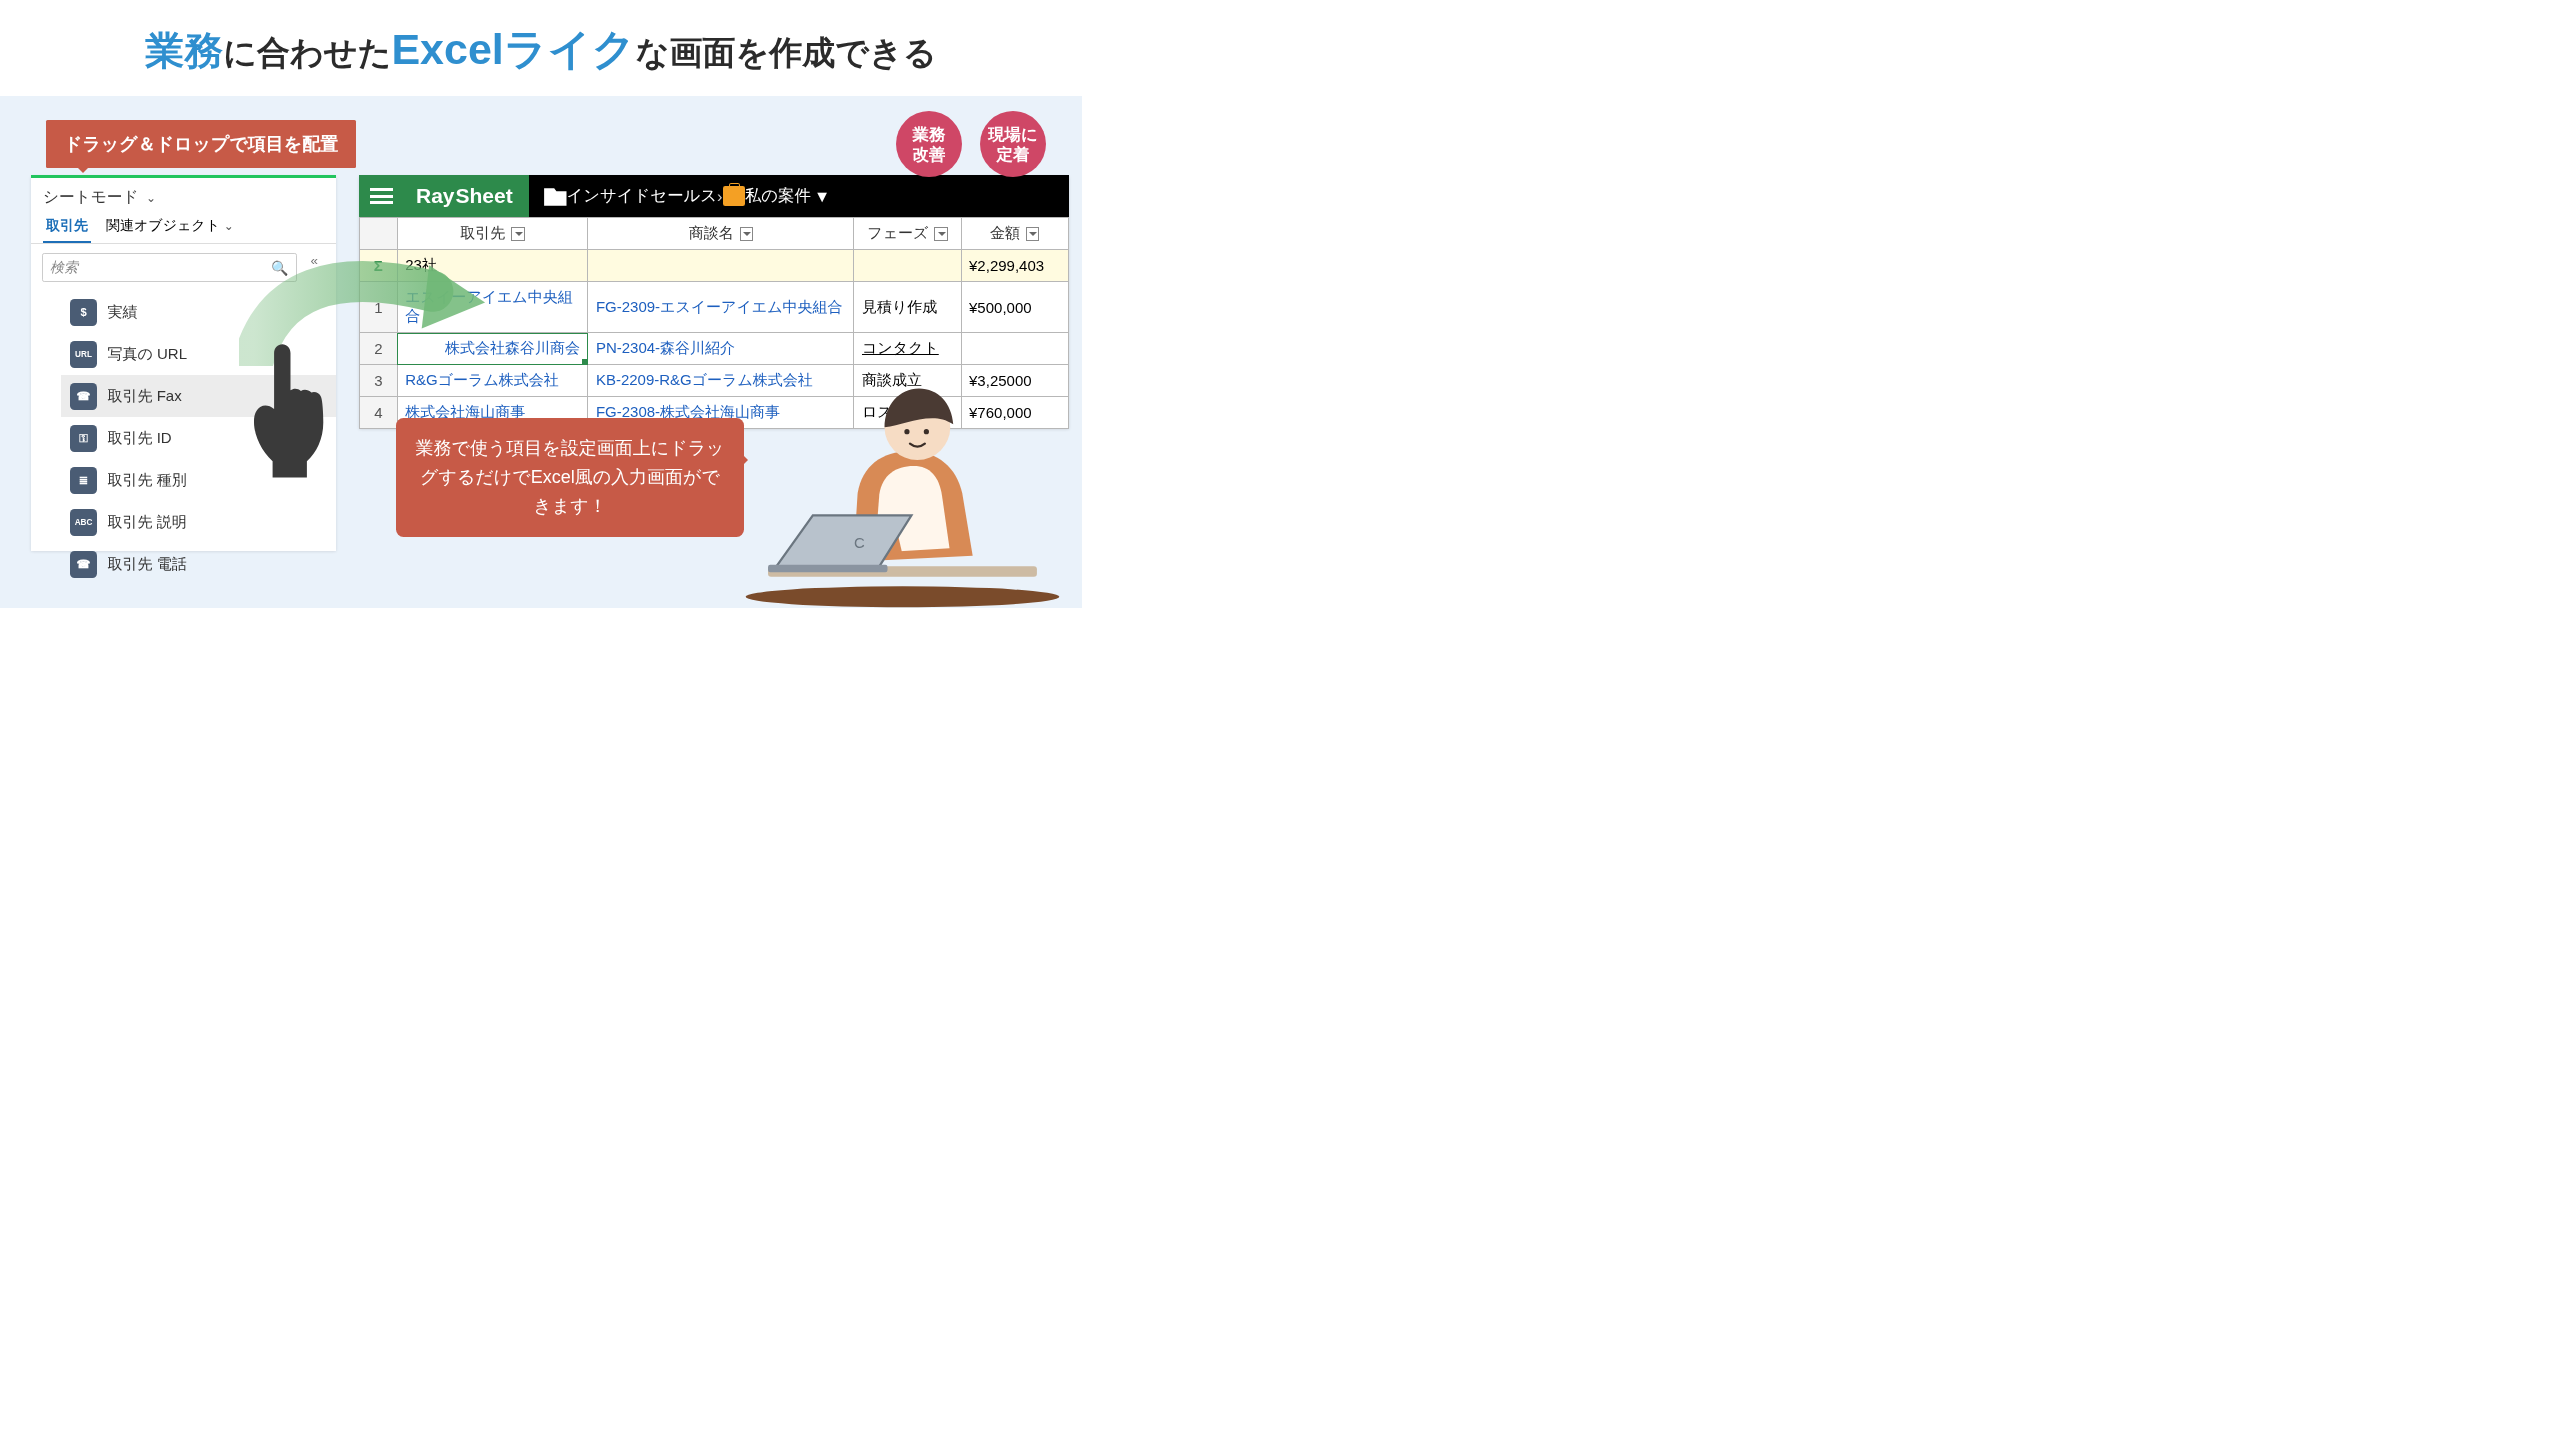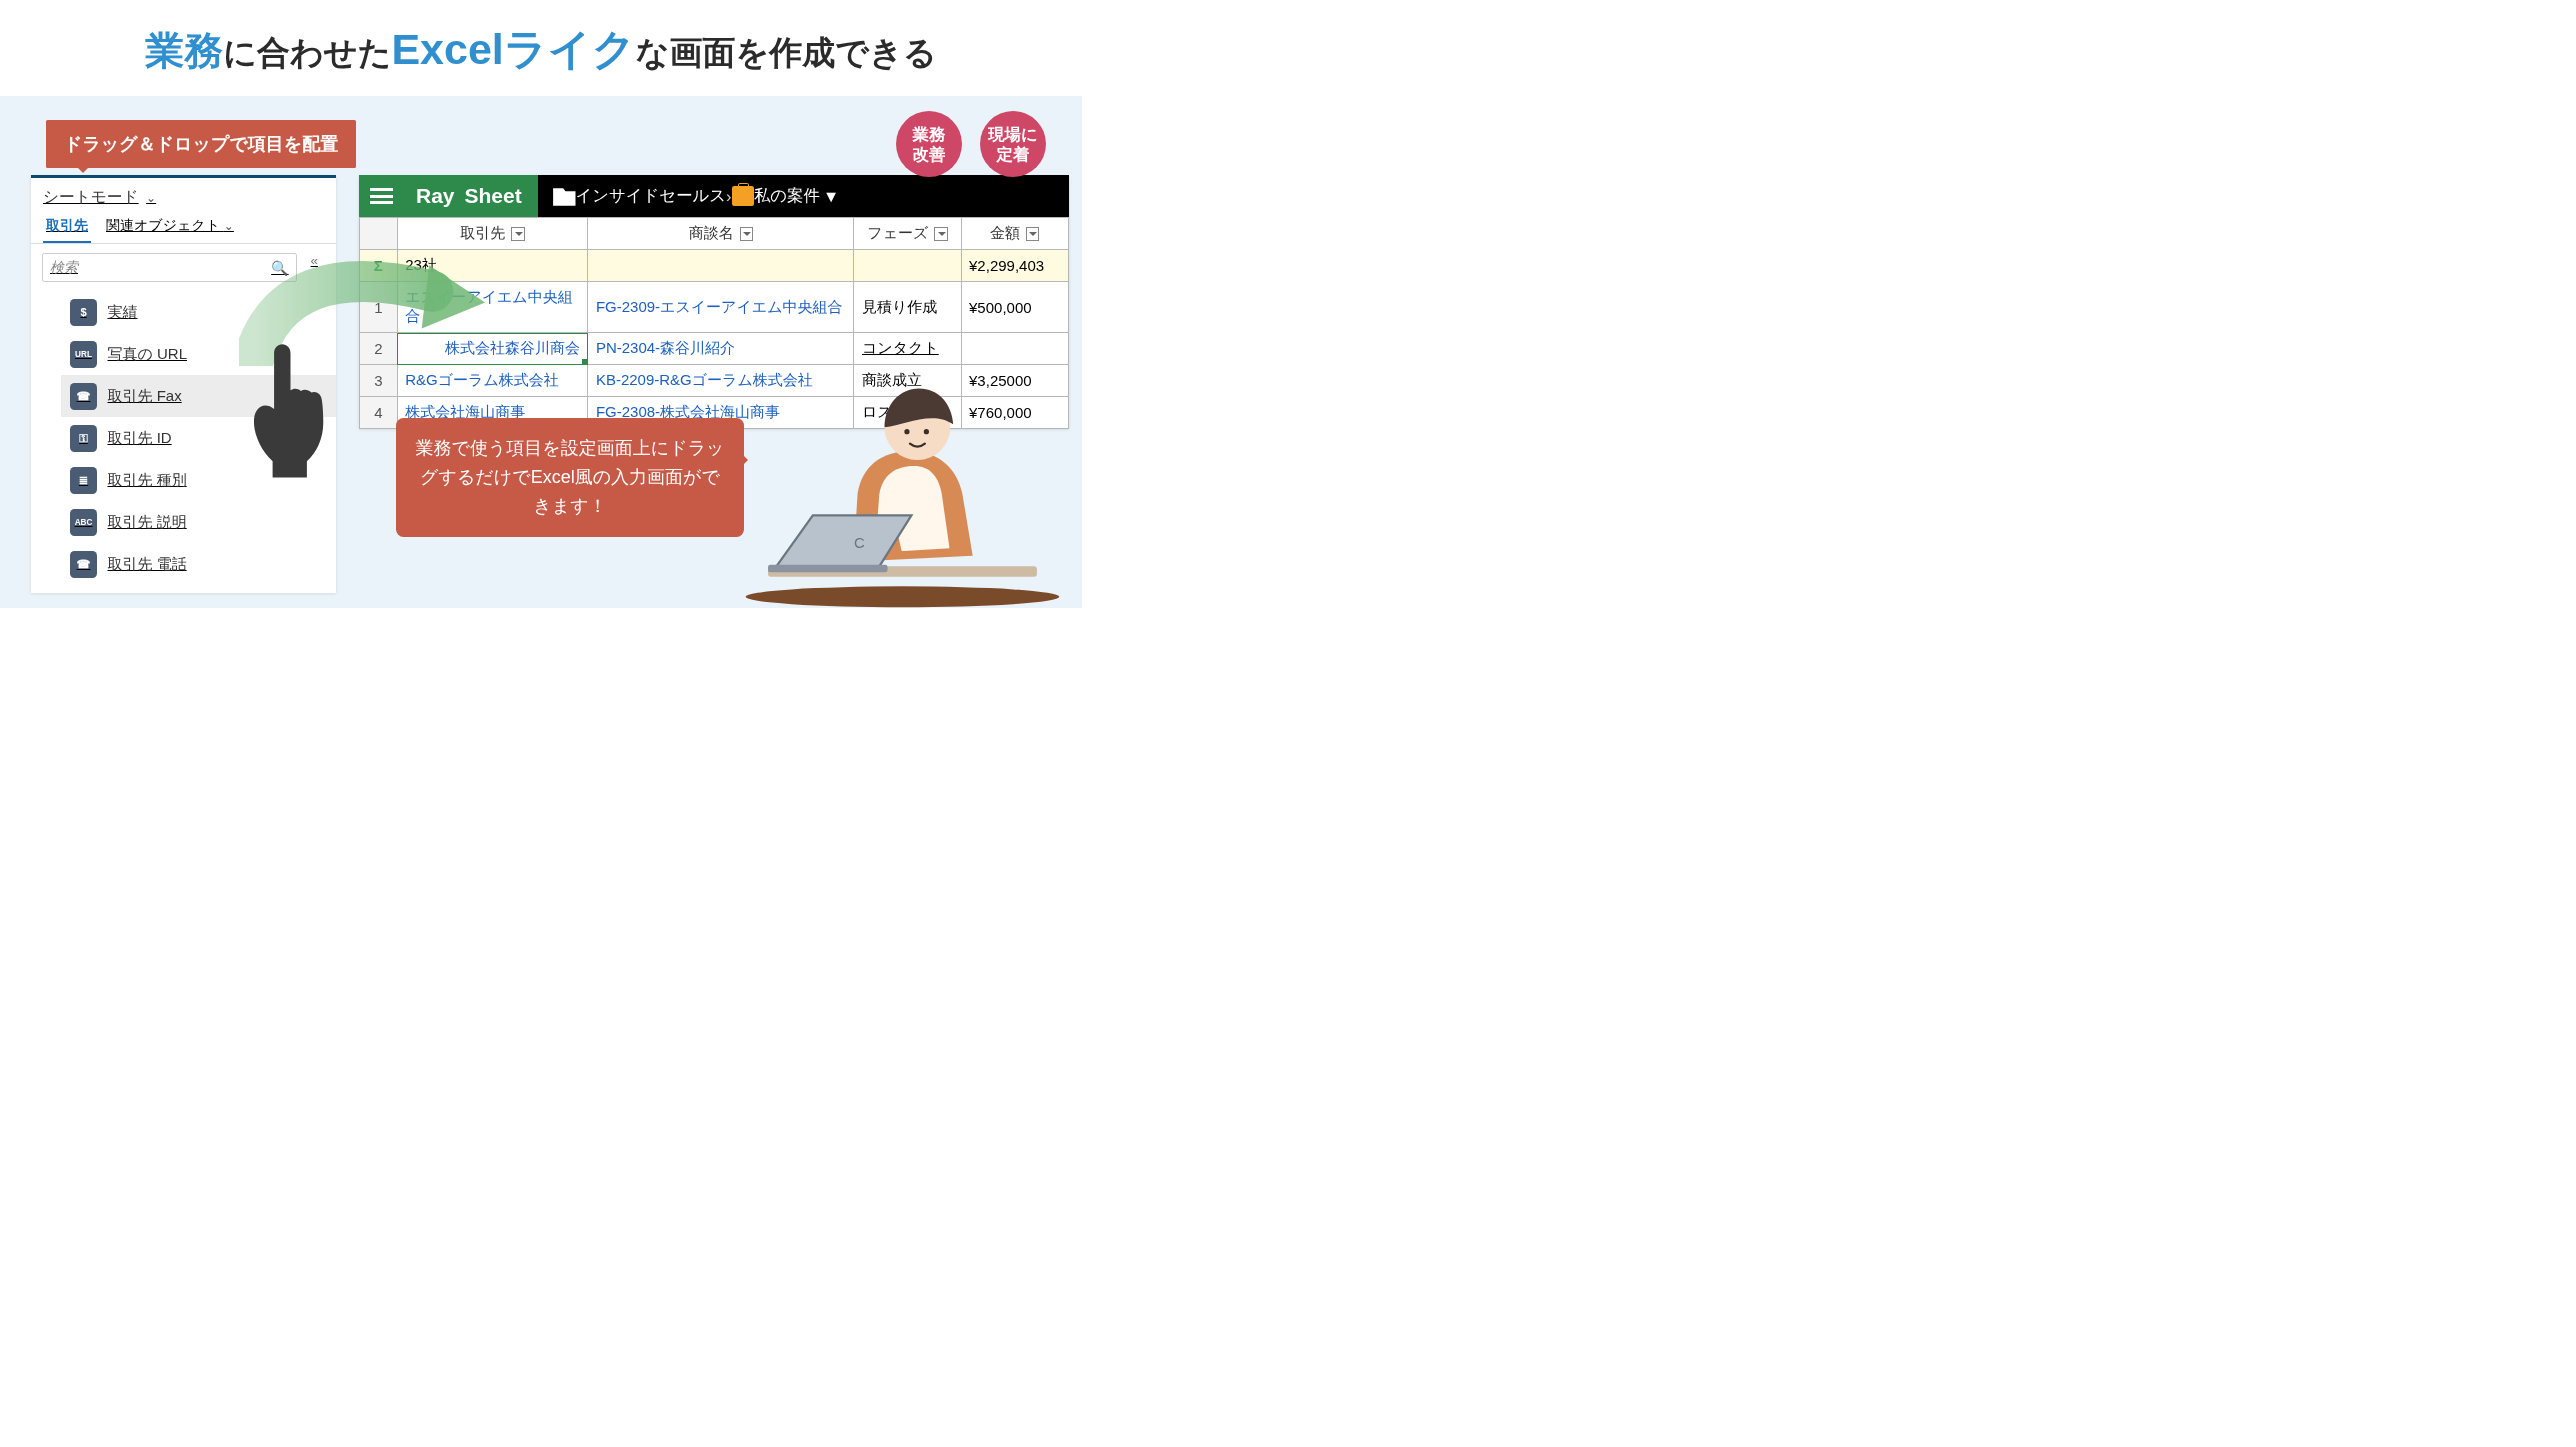--- a/index.html
+++ b/index.html
@@ -78,25 +78,24 @@
   .badge1 { right: 120px; }
   .badge2 { right: 36px; }
 
   
   .left-panel {
     position: absolute;
     top: 175px;
     left: 31px;
     width: 305px;
     background: #fff;
-    border-top: 3px solid #0c4a6e;
+    border-top: 3px solid #22c55e;
     box-shadow: 0 0.7px 3px rgba(0,0,0,.12);
     padding-bottom: 15px;
-    height: 418px;
-    text-decoration: underline;
+    height: 376px;
   }
   .lp-mode {
     display: flex;
     align-items: center;
     gap: 7.5px;
     padding: 9px 12px 4.5px;
     font-size: 15.7px;
     color: #333;
   }
   .chev { color: #555; font-size: 12px; }
@@ -230,21 +229,21 @@
   .grid-hamburger div::after  { top: 6.7px; }
 
   .grid-logo {
     display: flex;
     align-items: center;
     padding: 0 16.4px 0 12px;
     background: #2d8a4b;
     color: #fff;
     font-size: 21px;
     font-weight: 700;
-    gap: 10px;
+    gap: 1px;
   }
   .grid-logo .thin { font-weight: 700; }
 
   .grid-crumbs {
     display: flex;
     align-items: center;
     gap: 0;
     color: #fff;
     font-size: 16.4px;
     padding: 0 15px;

